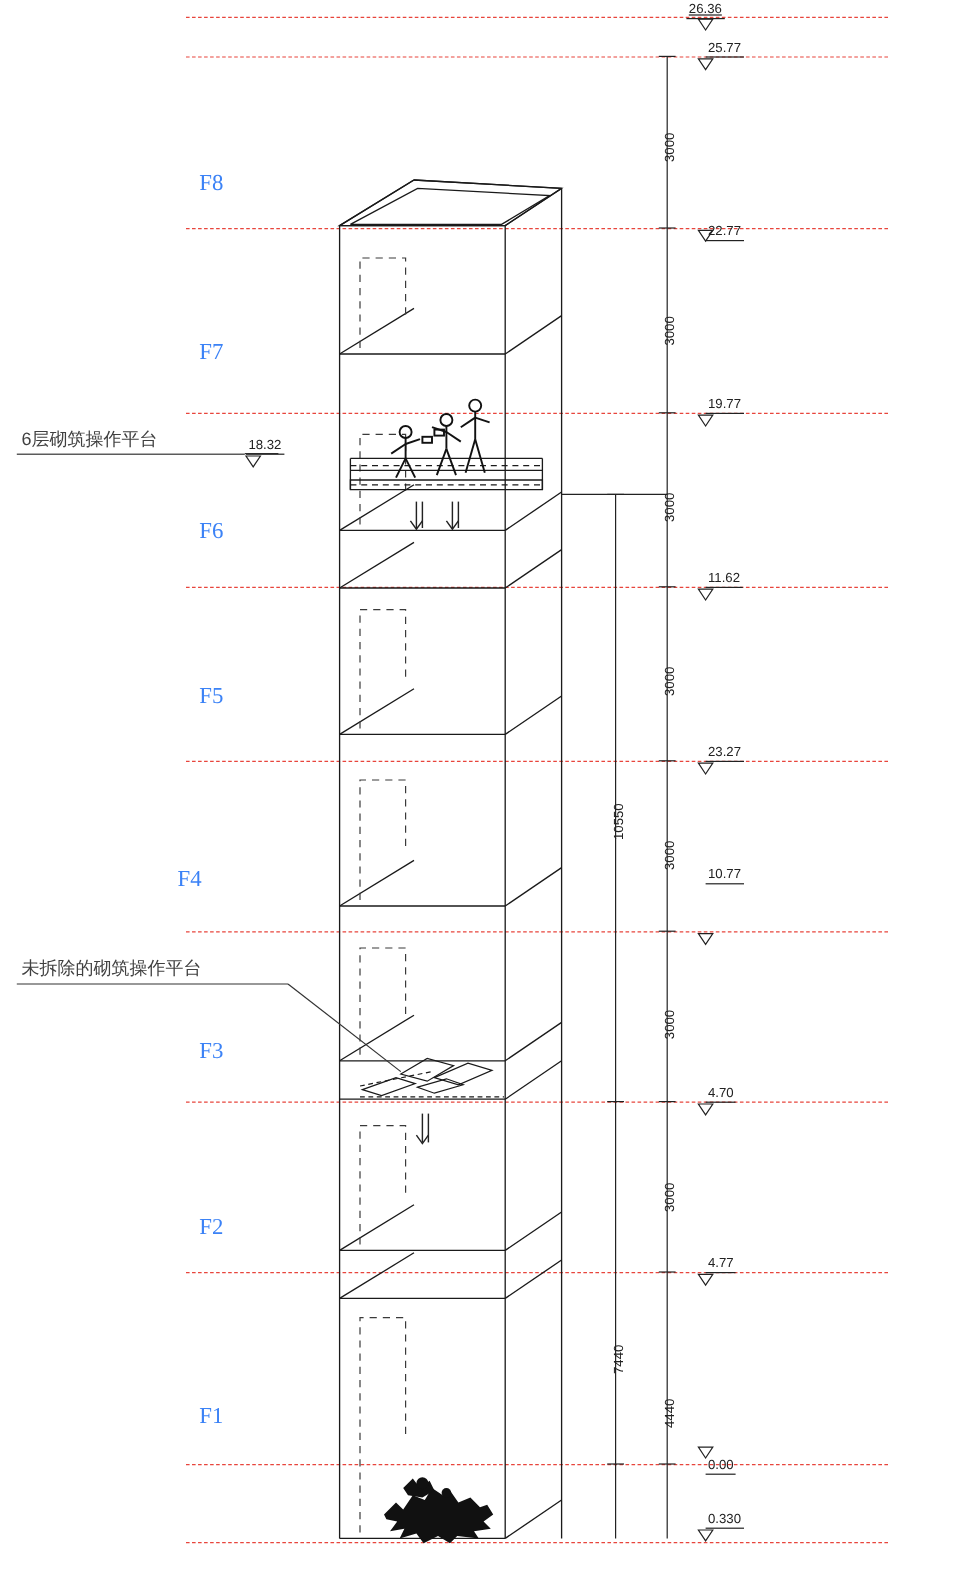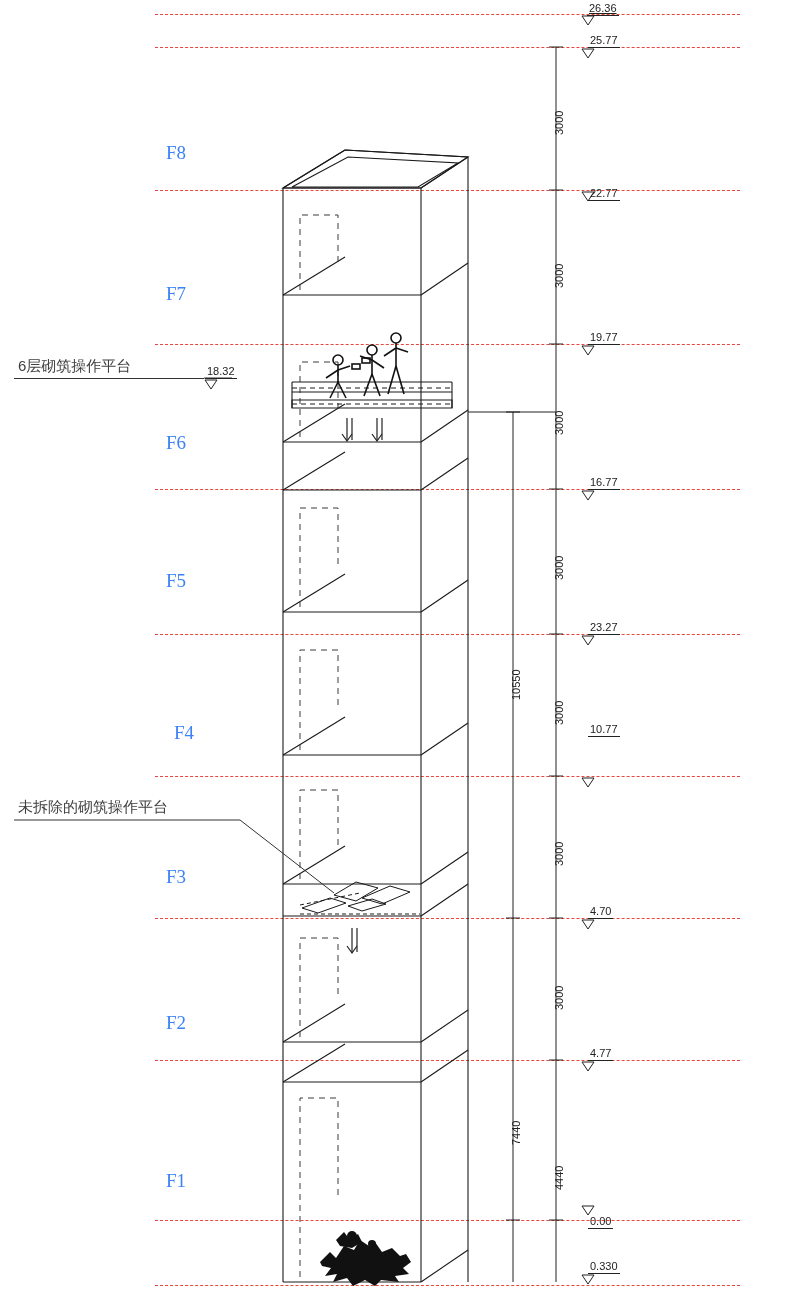--- a/index.html
+++ b/index.html
@@ -170,37 +170,37 @@
       <path d="M336 1240 l8 -8 l6 8 l8 -6 l4 8 l-10 6 l-12 -2 Z"></path>
       <circle cx="352" cy="1236" r="5"></circle>
       <circle cx="372" cy="1244" r="4"></circle>
     </g>
   </svg>
 
   <div class="flabel" style="left:166px; top:142px;">F8</div>
   <div class="flabel" style="left:166px; top:283px;">F7</div>
   <div class="flabel" style="left:166px; top:432px;">F6</div>
   <div class="flabel" style="left:166px; top:570px;">F5</div>
-  <div class="flabel" style="left:174px; top:722px;">F4</div>
+  <div class="flabel" style="left:148px; top:722px;">F4</div>
   <div class="flabel" style="left:166px; top:866px;">F3</div>
   <div class="flabel" style="left:166px; top:1012px;">F2</div>
   <div class="flabel" style="left:166px; top:1170px;">F1</div>
 
   <div class="anno" style="left:18px; top:357px;">6层砌筑操作平台</div>
   <div class="annoline" style="left:14px; top:378px; width:190px;"></div>
   <svg class="layer" width="801" height="1312">
     <g stroke="#333" stroke-width="1" fill="none">
       <line x1="204" y1="378" x2="232" y2="378"></line>
       <line x1="14" y1="820" x2="240" y2="820"></line>
       <line x1="240" y1="820" x2="334" y2="893"></line>
     </g>
   </svg>
   <div class="anno" style="left:18px; top:798px;">未拆除的砌筑操作平台</div>
 
-  <div class="elev" style="left:587px; top:2px;text-decoration:underline;">
+  <div class="elev" style="left:572px; top:2px;text-decoration:underline;">
     <span class="val">26.36</span>
   </div>
   <svg class="layer" width="801" height="1312">
     <g fill="none" stroke="#222" stroke-width="1">
       <polygon points="582,16 594,16 588,25"></polygon>
       <polygon points="582,49 594,49 588,58"></polygon>
       <polygon points="582,192 594,192 588,201"></polygon>
       <polygon points="582,346 594,346 588,355"></polygon>
       <polygon points="205,380 217,380 211,389"></polygon>
       <polygon points="582,491 594,491 588,500"></polygon>
@@ -219,21 +219,21 @@
   <div class="elev" style="left:588px; top:187px;">
     <span class="val">22.77</span>
   </div>
   <div class="elev" style="left:588px; top:331px;">
     <span class="val">19.77</span>
   </div>
   <div class="elev" style="left:205px; top:365px;">
     <span class="val">18.32</span>
   </div>
   <div class="elev" style="left:588px; top:476px;">
-    <span class="val">16.77</span>
+    <span class="val">11.62</span>
   </div>
   <div class="elev" style="left:588px; top:621px;">
     <span class="val">23.27</span>
   </div>
   <div class="elev" style="left:588px; top:723px;">
     <span class="val">10.77</span>
   </div>
   <div class="elev" style="left:588px; top:905px;">
     <span class="val">4.70</span>
   </div>

